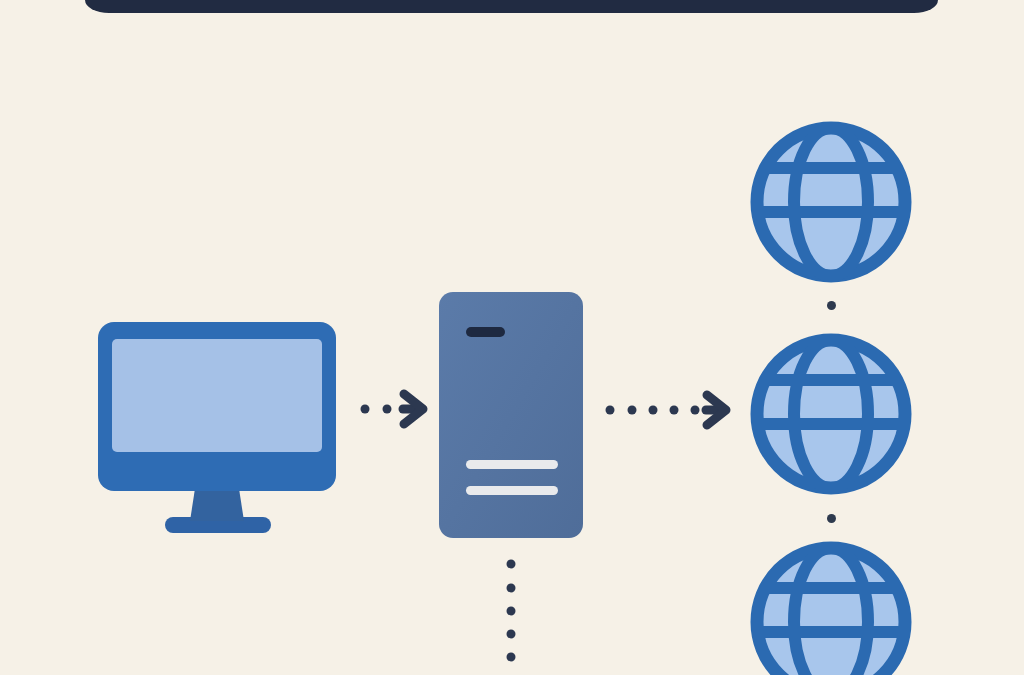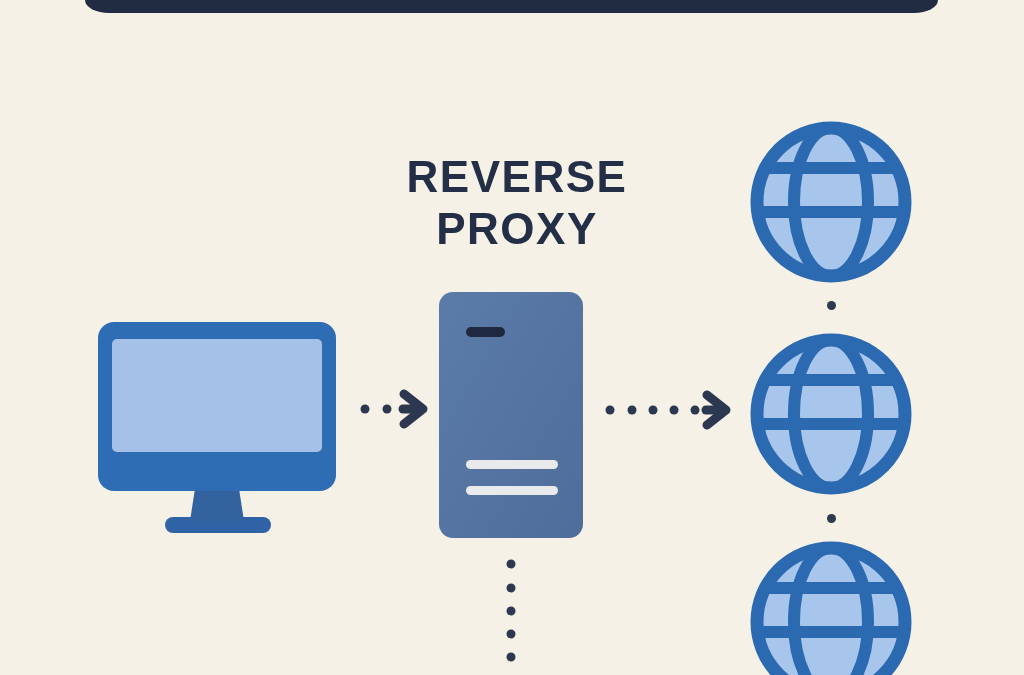--- a/index.html
+++ b/index.html
@@ -38,24 +38,20 @@
     background: #2e3a4e;
   }
 </style>
 </head>
 <body>
 
 <div class="canvas">
 
   <div class="abs top-bar"></div>
 
-  <div class="abs title">
-    <div>REVERSE</div>
-    <div>PROXY</div>
-  </div>
 
   <svg class="abs" style="left:98px; top:322px;" width="240" height="212" viewBox="0 0 240 212">
     <rect x="67" y="195" width="106" height="16" rx="8" fill="#2f63a6"></rect>
     <path d="M 98 160 L 140 160 L 146 199 L 92 199 Z" fill="#33639f"></path>
     <rect x="0" y="0" width="238" height="169" rx="16" fill="#2e6cb4"></rect>
     <rect x="14" y="17" width="210" height="113" rx="5" fill="#a5c1e7"></rect>
   </svg>
 
   <svg class="abs" style="left:355px; top:385px;" width="80" height="50" viewBox="0 0 80 50">
     <g fill="#2c3850">

